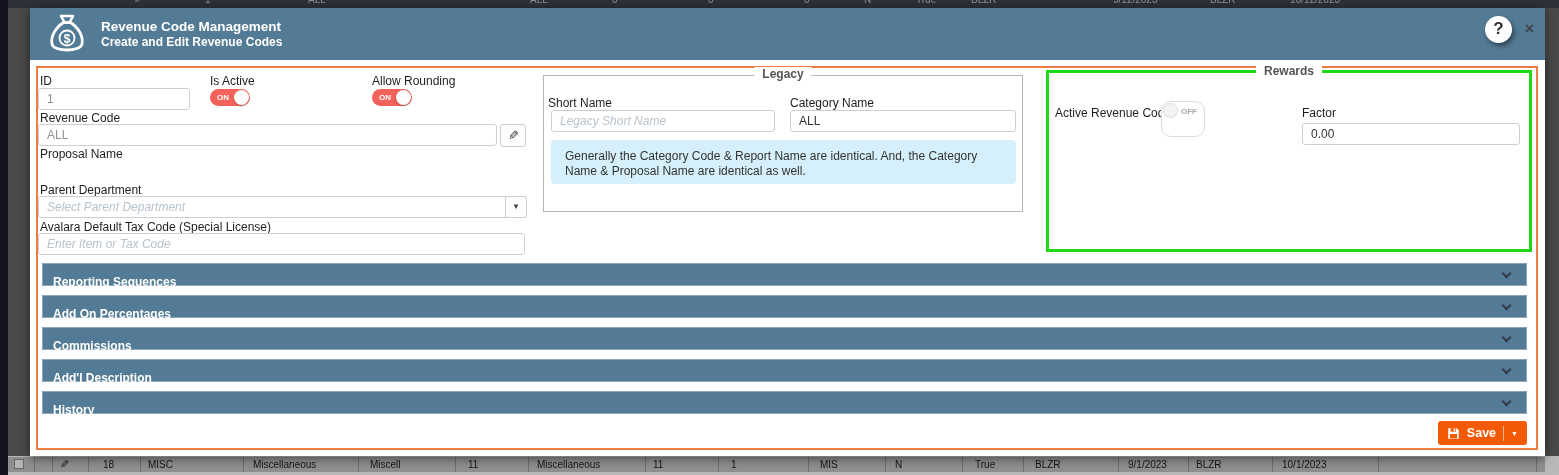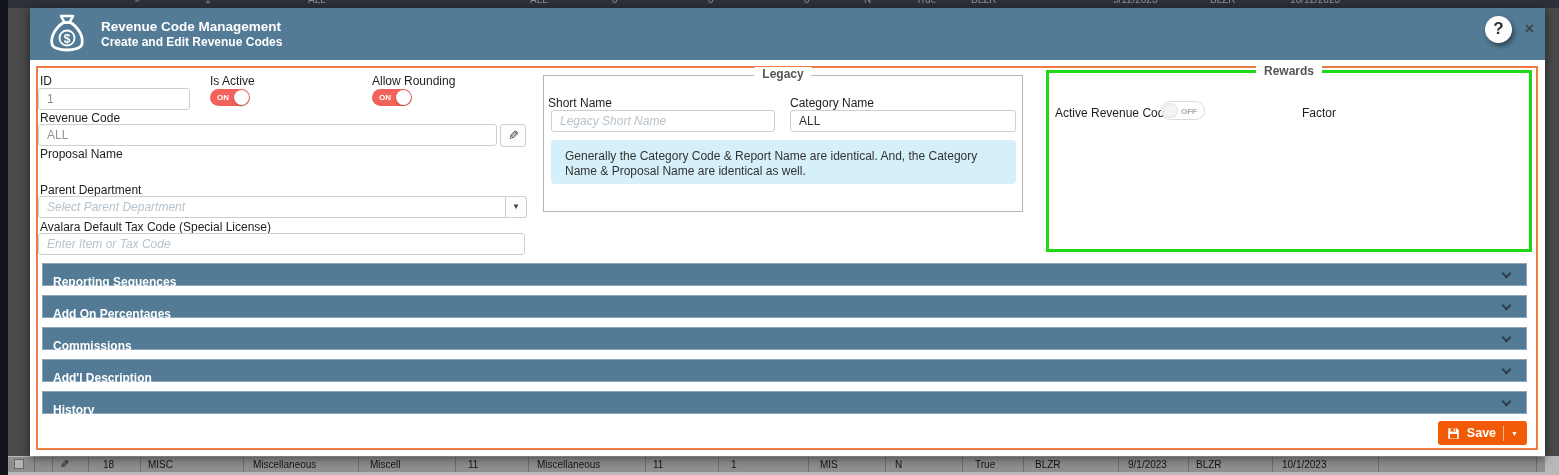--- a/index.html
+++ b/index.html
@@ -45,21 +45,21 @@
   .icon-btn { position:absolute; width:26px; height:23px; border:1px solid #cfcfcf; border-radius:3px; background:#fdfdfd;
     font-size:13px; color:#333; text-align:center; line-height:21px; cursor:pointer; }
   .pencil-glyph { display:inline-block; transform:scaleX(-1); }
   .dd-btn { position:absolute; width:22px; height:22px; border:1px solid #cfcfcf; border-radius:0 3px 3px 0; background:#fdfdfd;
     font-size:8px; color:#444; text-align:center; line-height:20px; cursor:pointer; }
 
   .toggle { position:absolute; border-radius:10px; cursor:pointer; }
   .toggle.on { width:40px; height:17px; background:#f2625a; }
   .toggle.on .knob { position:absolute; right:1px; top:1px; width:15px; height:15px; border-radius:50%; background:#fdfdfd; box-shadow:0 1px 2px rgba(0,0,0,.25); }
   .toggle.on .t-text { position:absolute; left:7px; top:4px; font-size:8px; font-weight:bold; color:#fff; }
-  .toggle.off { width:44px; height:19px; background:#fff; border:1px solid #dcdcdc; }
+  .toggle.off { width:44px; height:36px; background:#fff; border:1px solid #dcdcdc; }
   .toggle.off .knob { position:absolute; left:1px; top:1px; width:15px; height:15px; border-radius:50%; background:#f4f4f4; border:1px solid #ddd; }
   .toggle.off .t-text { position:absolute; right:7px; top:5px; font-size:8px; font-weight:bold; color:#a8a8a8; }
 
   .panel { position:absolute; border:1px solid #b6b6b6; background:#fff; }
   .panel.green { border:3px solid #21d816; }
   .panel-title { position:absolute; top:-9px; left:50%; transform:translateX(-50%); background:#fff; padding:0 8px;
     font-size:12px; font-weight:bold; color:#555; white-space:nowrap; }
   .info-box { position:absolute; background:#d5f0fa; border-radius:4px; padding:9px 14px; font-size:12px; color:#333; line-height:15px; }
 
   .acc { position:absolute; left:4px; width:1485px; height:23px; background:#537b95; border:1px solid #8ba7b8; cursor:pointer; }
@@ -191,20 +191,21 @@
     </div>
 
     <div class="panel green" style="left:1008px;top:2px;width:486px;height:182px">
       <span class="panel-title">Rewards</span>
       <span class="fld-label" style="left:6px;top:33px">Active Revenue Code</span>
       <div class="toggle off" style="left:112px;top:28px">
         <span class="knob"></span>
         <span class="t-text">OFF</span>
       </div>
       <span class="fld-label" style="left:253px;top:33px">Factor</span>
+      <input class="txt" style="left: 253px; top: 50px; width: 218px;" value="0.00">
     </div>
 
     <div class="acc" style="top:195px">
       <span class="acc-label">Reporting Sequences</span>
       <span class="chev"></span>
     </div>
     <div class="acc" style="top:227px">
       <span class="acc-label">Add On Percentages</span>
       <span class="chev"></span>
     </div>

